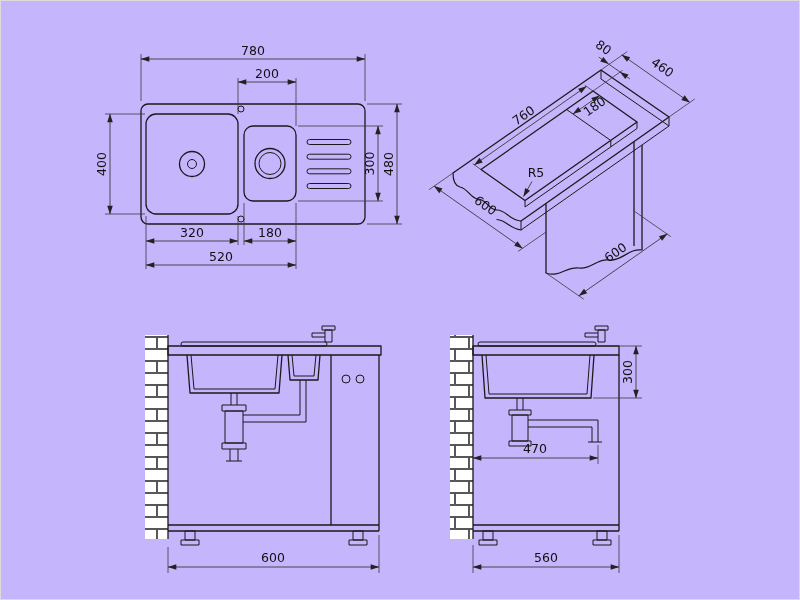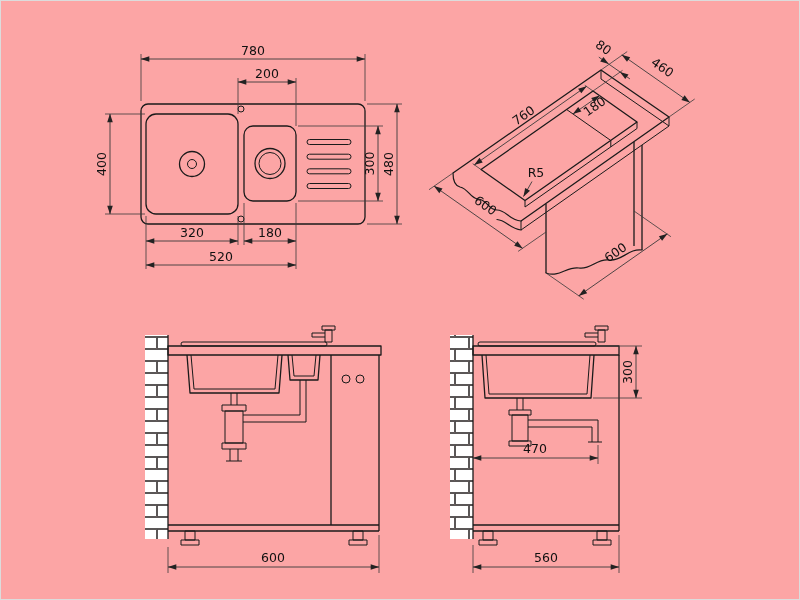--- a/index.html
+++ b/index.html
@@ -1,18 +1,18 @@
 <!DOCTYPE html>
 <html><head>
 <meta charset="utf-8">
 <style>
   html, body { margin:0; padding:0; background:#ffffff; }
   .stage {
     width:800px; height:600px; position:relative; box-sizing:border-box;
-    background:#fca5a5; border:1px solid #dcdcdc;
+    background:#c4b5fd; border:1px solid #dcdcdc;
     font-family:"DejaVu Sans", sans-serif;
   }
   svg { display:block; }
   .obj   { fill:none; stroke:#1a1a1a; stroke-width:1.3; stroke-linejoin:round; }
   .obj2  { fill:none; stroke:#1a1a1a; stroke-width:1;   stroke-linejoin:round; }
   .wavy  { fill:none; stroke:#1a1a1a; stroke-width:1.2; stroke-linecap:round; }
   .ext   { fill:none; stroke:#3a3a3a; stroke-width:0.8; }
   .dim   { fill:none; stroke:#3a3a3a; stroke-width:0.9; }
   .dimtxt{ font-family:"DejaVu Sans", sans-serif; font-size:12.5px; fill:#111111; text-anchor:middle; }
 </style>

